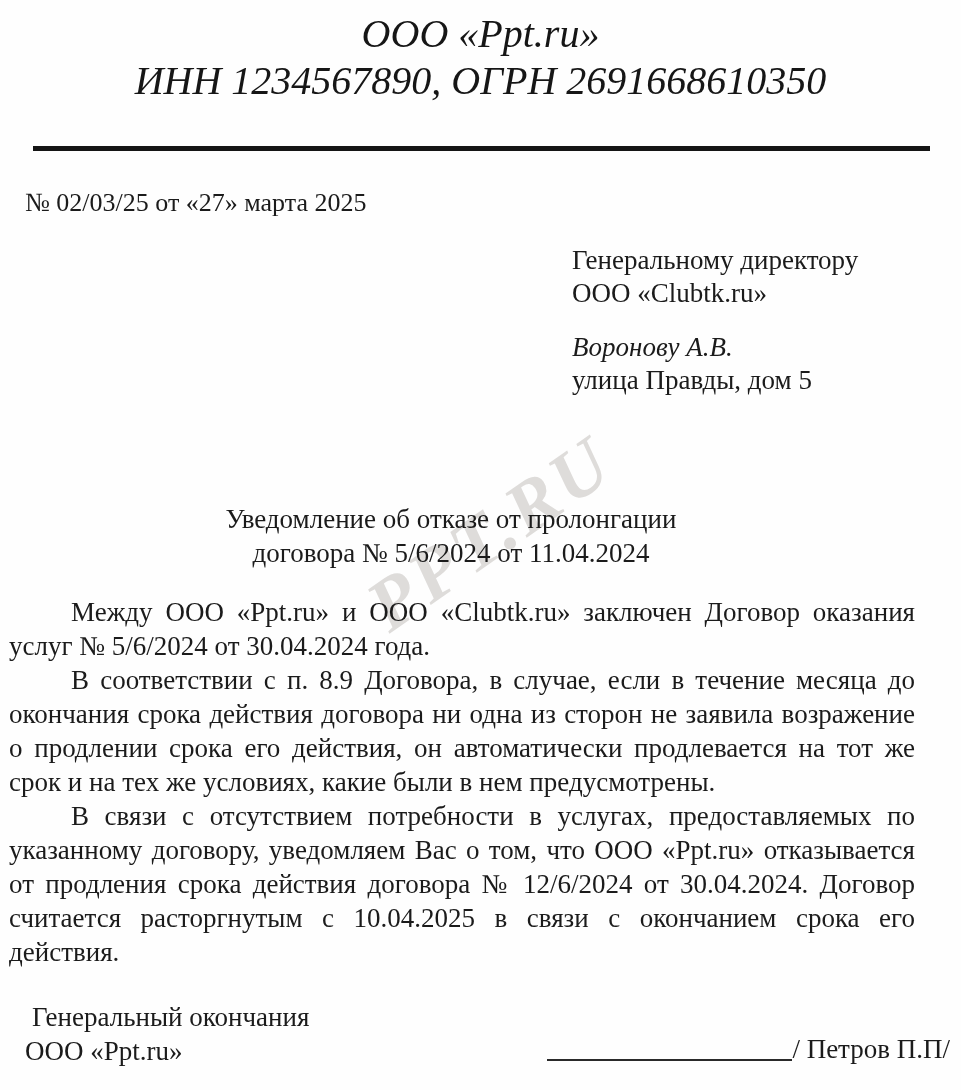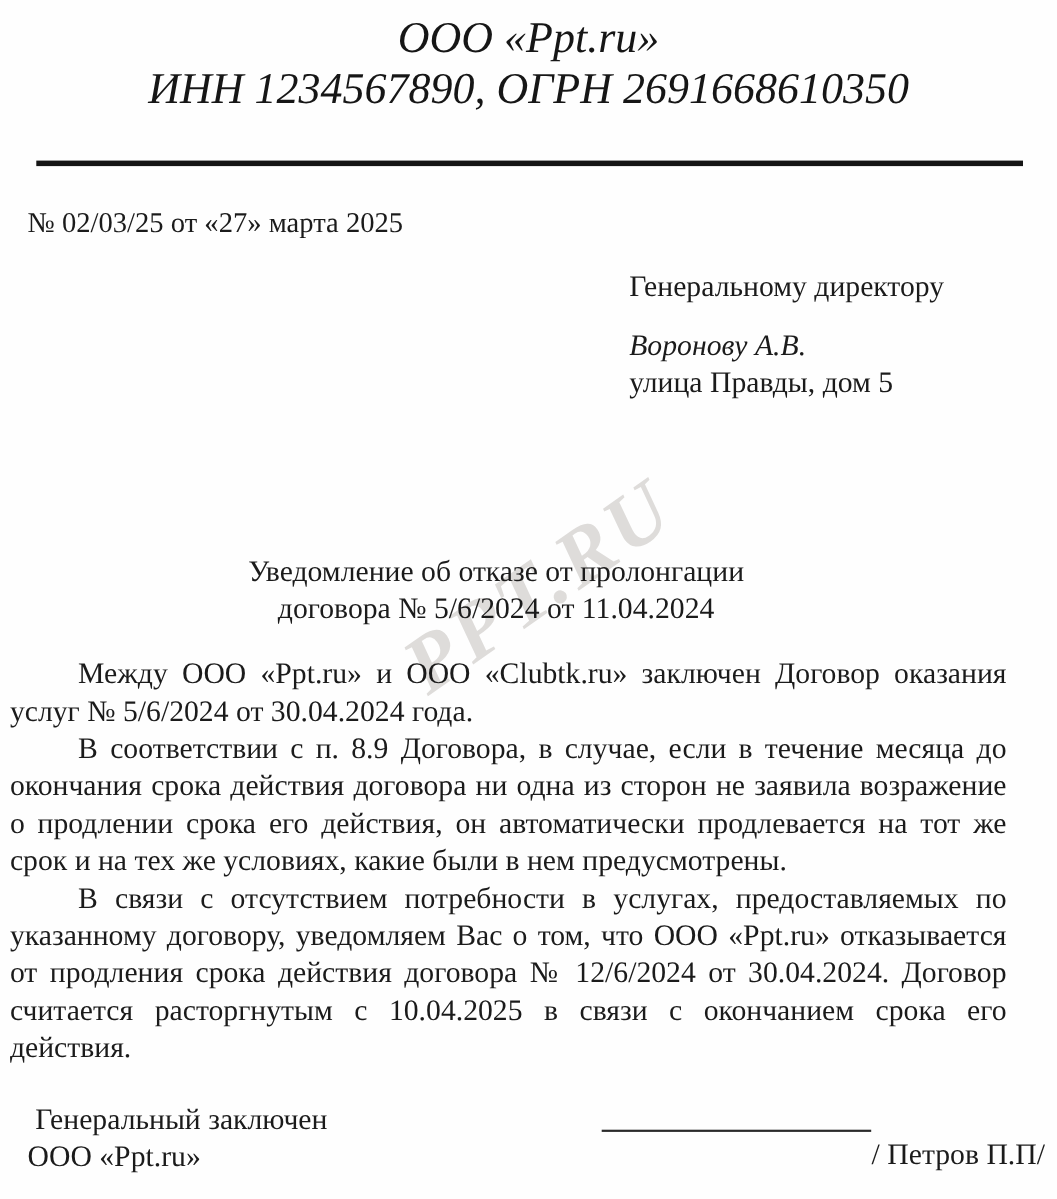--- a/index.html
+++ b/index.html
@@ -101,21 +101,21 @@
     width: 925px;
     display: flex;
     justify-content: space-between;
     align-items: flex-end;
     font-size: 27px;
     line-height: 34px;
   }
   .sign-left .pos-line1 { padding-left: 7px; }
   .sign-right {
     display: flex;
-    align-items: flex-start;
+    align-items: flex-end;
     white-space: nowrap;
     padding-bottom: 2px;
   }
   .sig-line {
     display: inline-block;
     width: 245px;
     height: 1px;
     border-bottom: 2px solid #2a2a2a;
     transform: translateY(-5px);
   }
@@ -129,20 +129,21 @@
     <div>ООО «Ppt.ru»</div>
     <div>ИНН 1234567890, ОГРН 2691668610350</div>
   </header>
 
   <div class="rule"></div>
 
   <div class="ref">№ 02/03/25 от «27» марта 2025</div>
 
   <div class="recipient">
     <div>Генеральному директору</div>
+    <div>ООО «Clubtk.ru»</div>
     <div class="r-name">Воронову А.В.</div>
     <div class="addr-wrap">
       <div>улица Правды, дом 5</div>
     </div>
   </div>
 
   <div class="watermark">PPT.RU</div>
 
   <div class="title">
     <div>Уведомление об отказе от пролонгации</div>
@@ -150,21 +151,21 @@
   </div>
 
   <div class="body-text">
     <p>Между ООО «Ppt.ru» и ООО «Clubtk.ru» заключен Договор оказания услуг № 5/6/2024 от 30.04.2024 года.</p>
     <p>В соответствии с п. 8.9 Договора, в случае, если в течение месяца до окончания срока действия договора ни одна из сторон не заявила возражение о продлении срока его действия, он автоматически продлевается на тот же срок и на тех же условиях, какие были в нем предусмотрены.</p>
     <p>В связи с отсутствием потребности в услугах, предоставляемых по указанному договору, уведомляем Вас о том, что ООО «Ppt.ru» отказывается от продления срока действия договора № 12/6/2024 от 30.04.2024. Договор считается расторгнутым с 10.04.2025 в связи с окончанием срока его действия.</p>
   </div>
 
   <div class="sign-row">
     <div class="sign-left">
-      <div class="pos-line1">Генеральный заключен</div>
+      <div class="pos-line1">Генеральный окончания</div>
       <div>ООО «Ppt.ru»</div>
     </div>
     <div class="sign-right">
       <span class="sig-line"></span>
       <span class="sig-name">/ Петров П.П/</span>
     </div>
   </div>
 
 </div>
 

